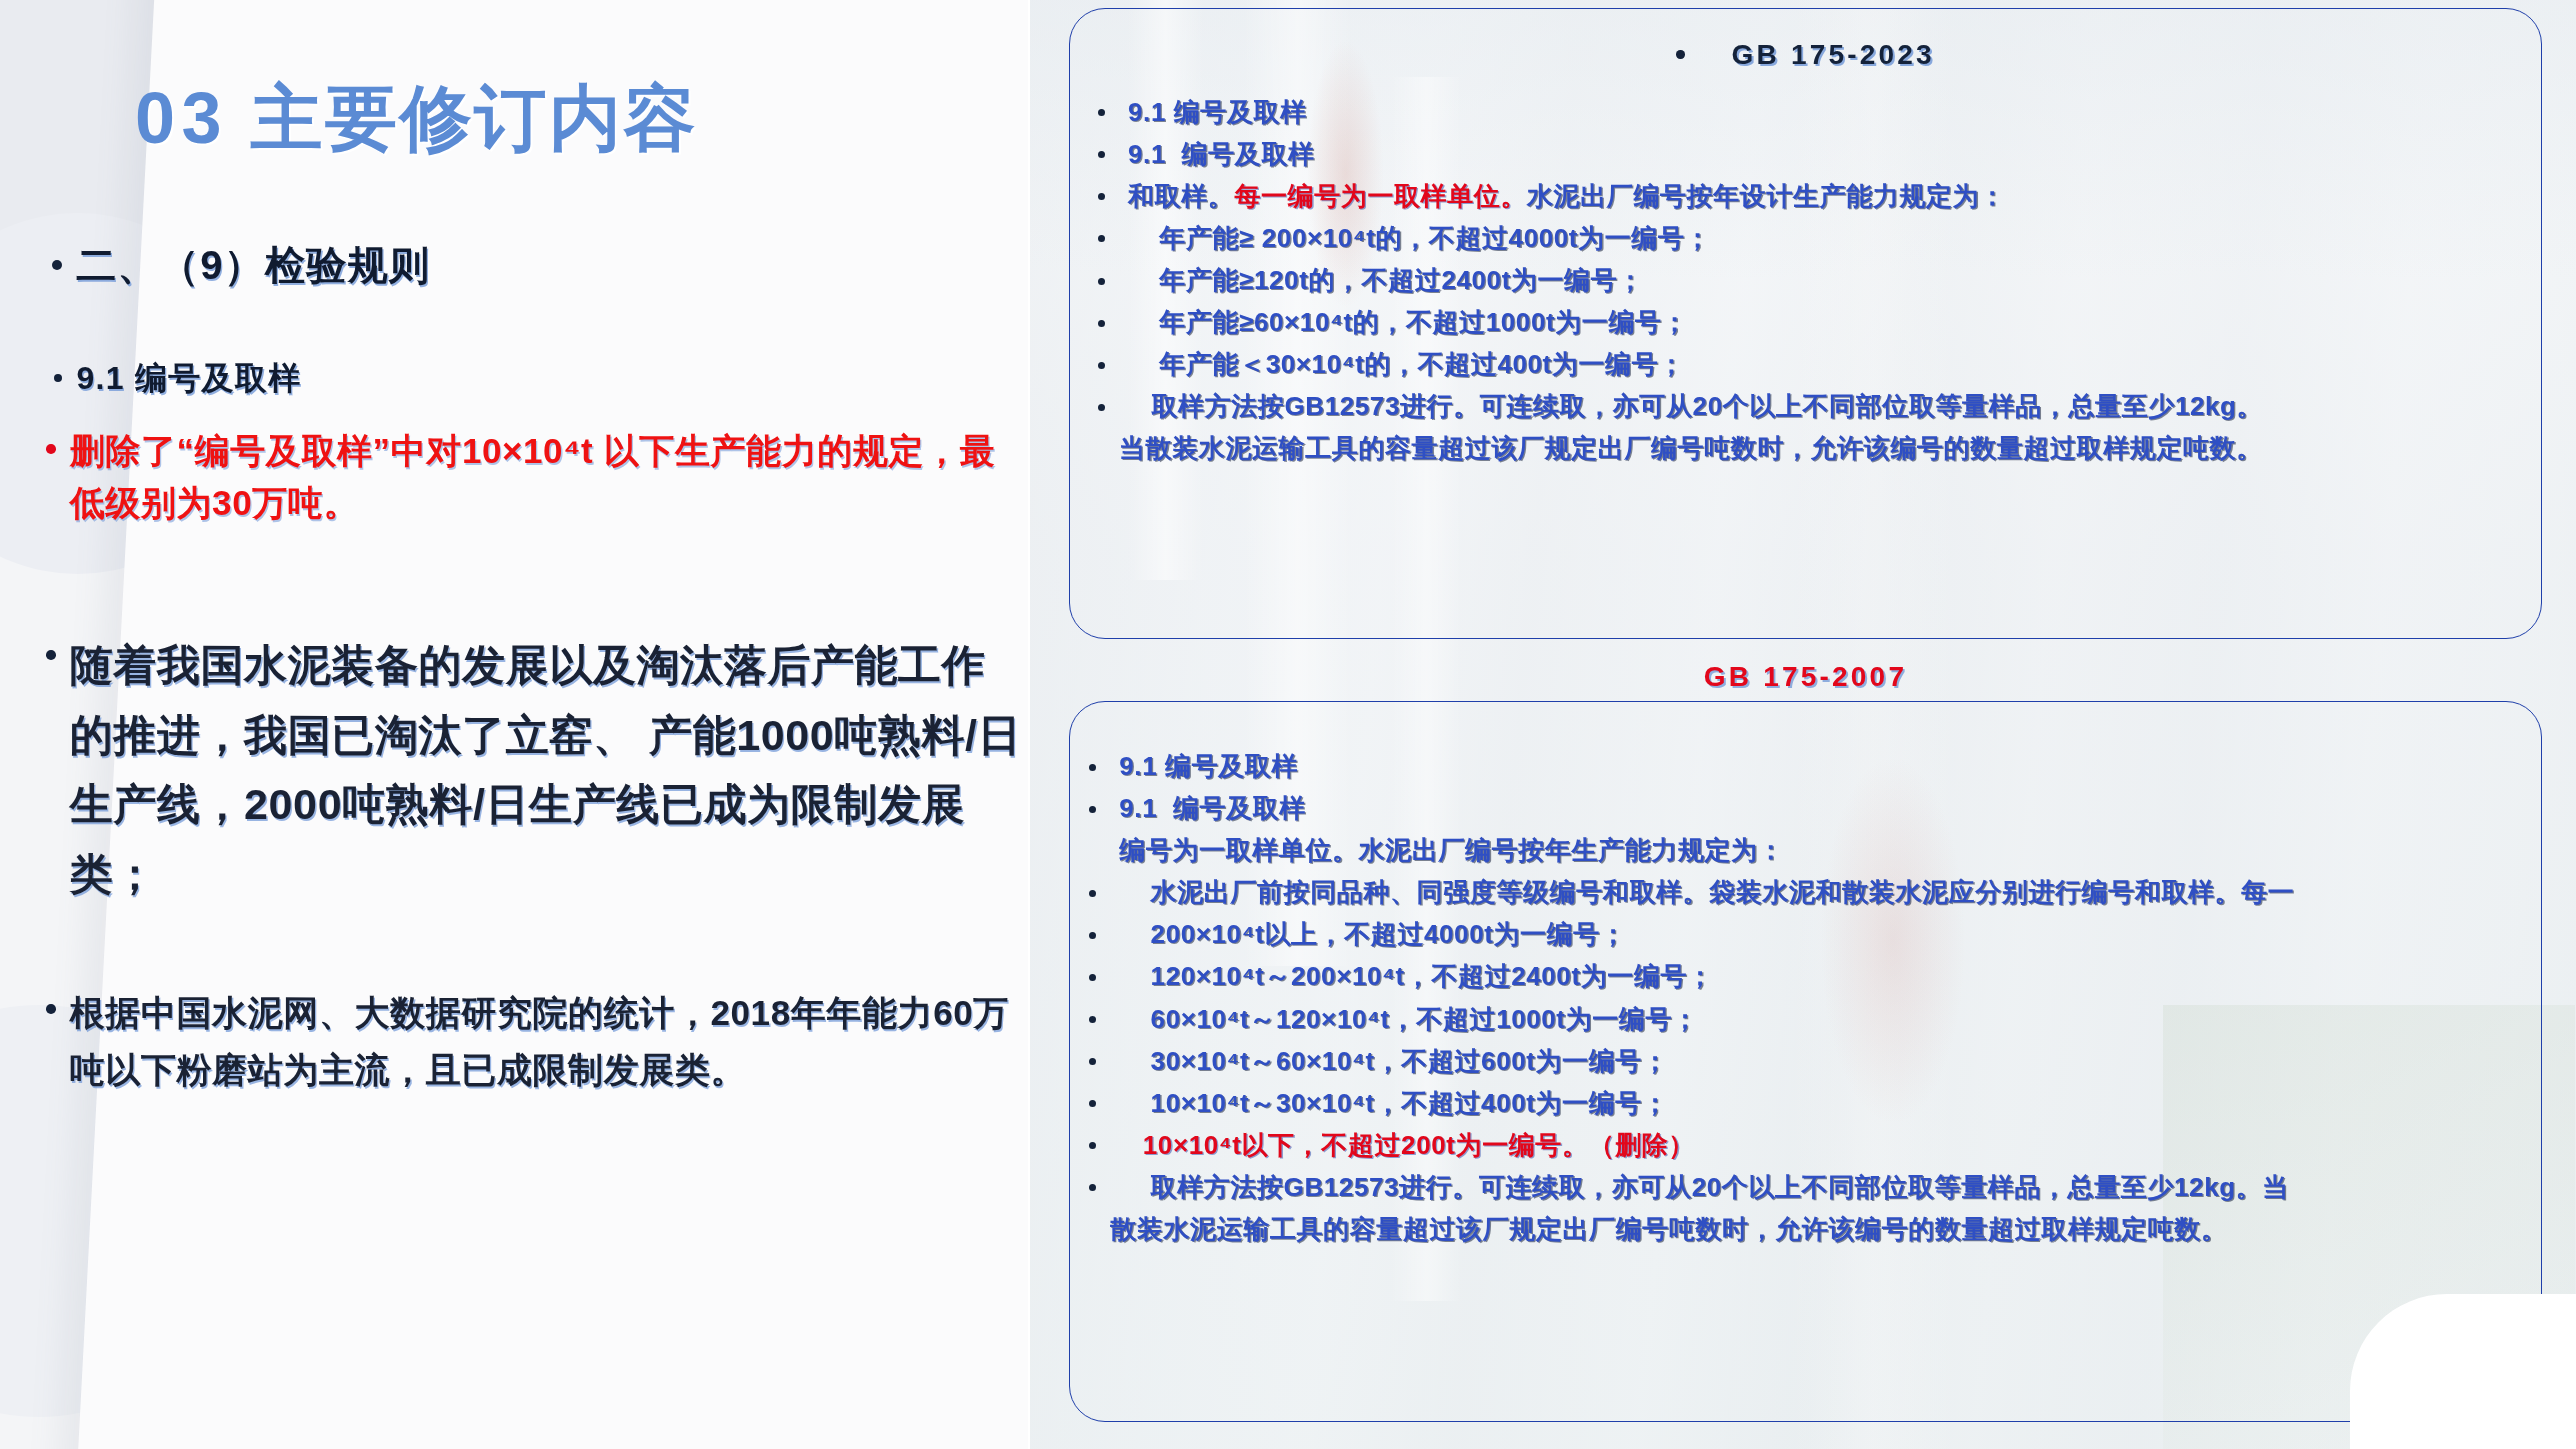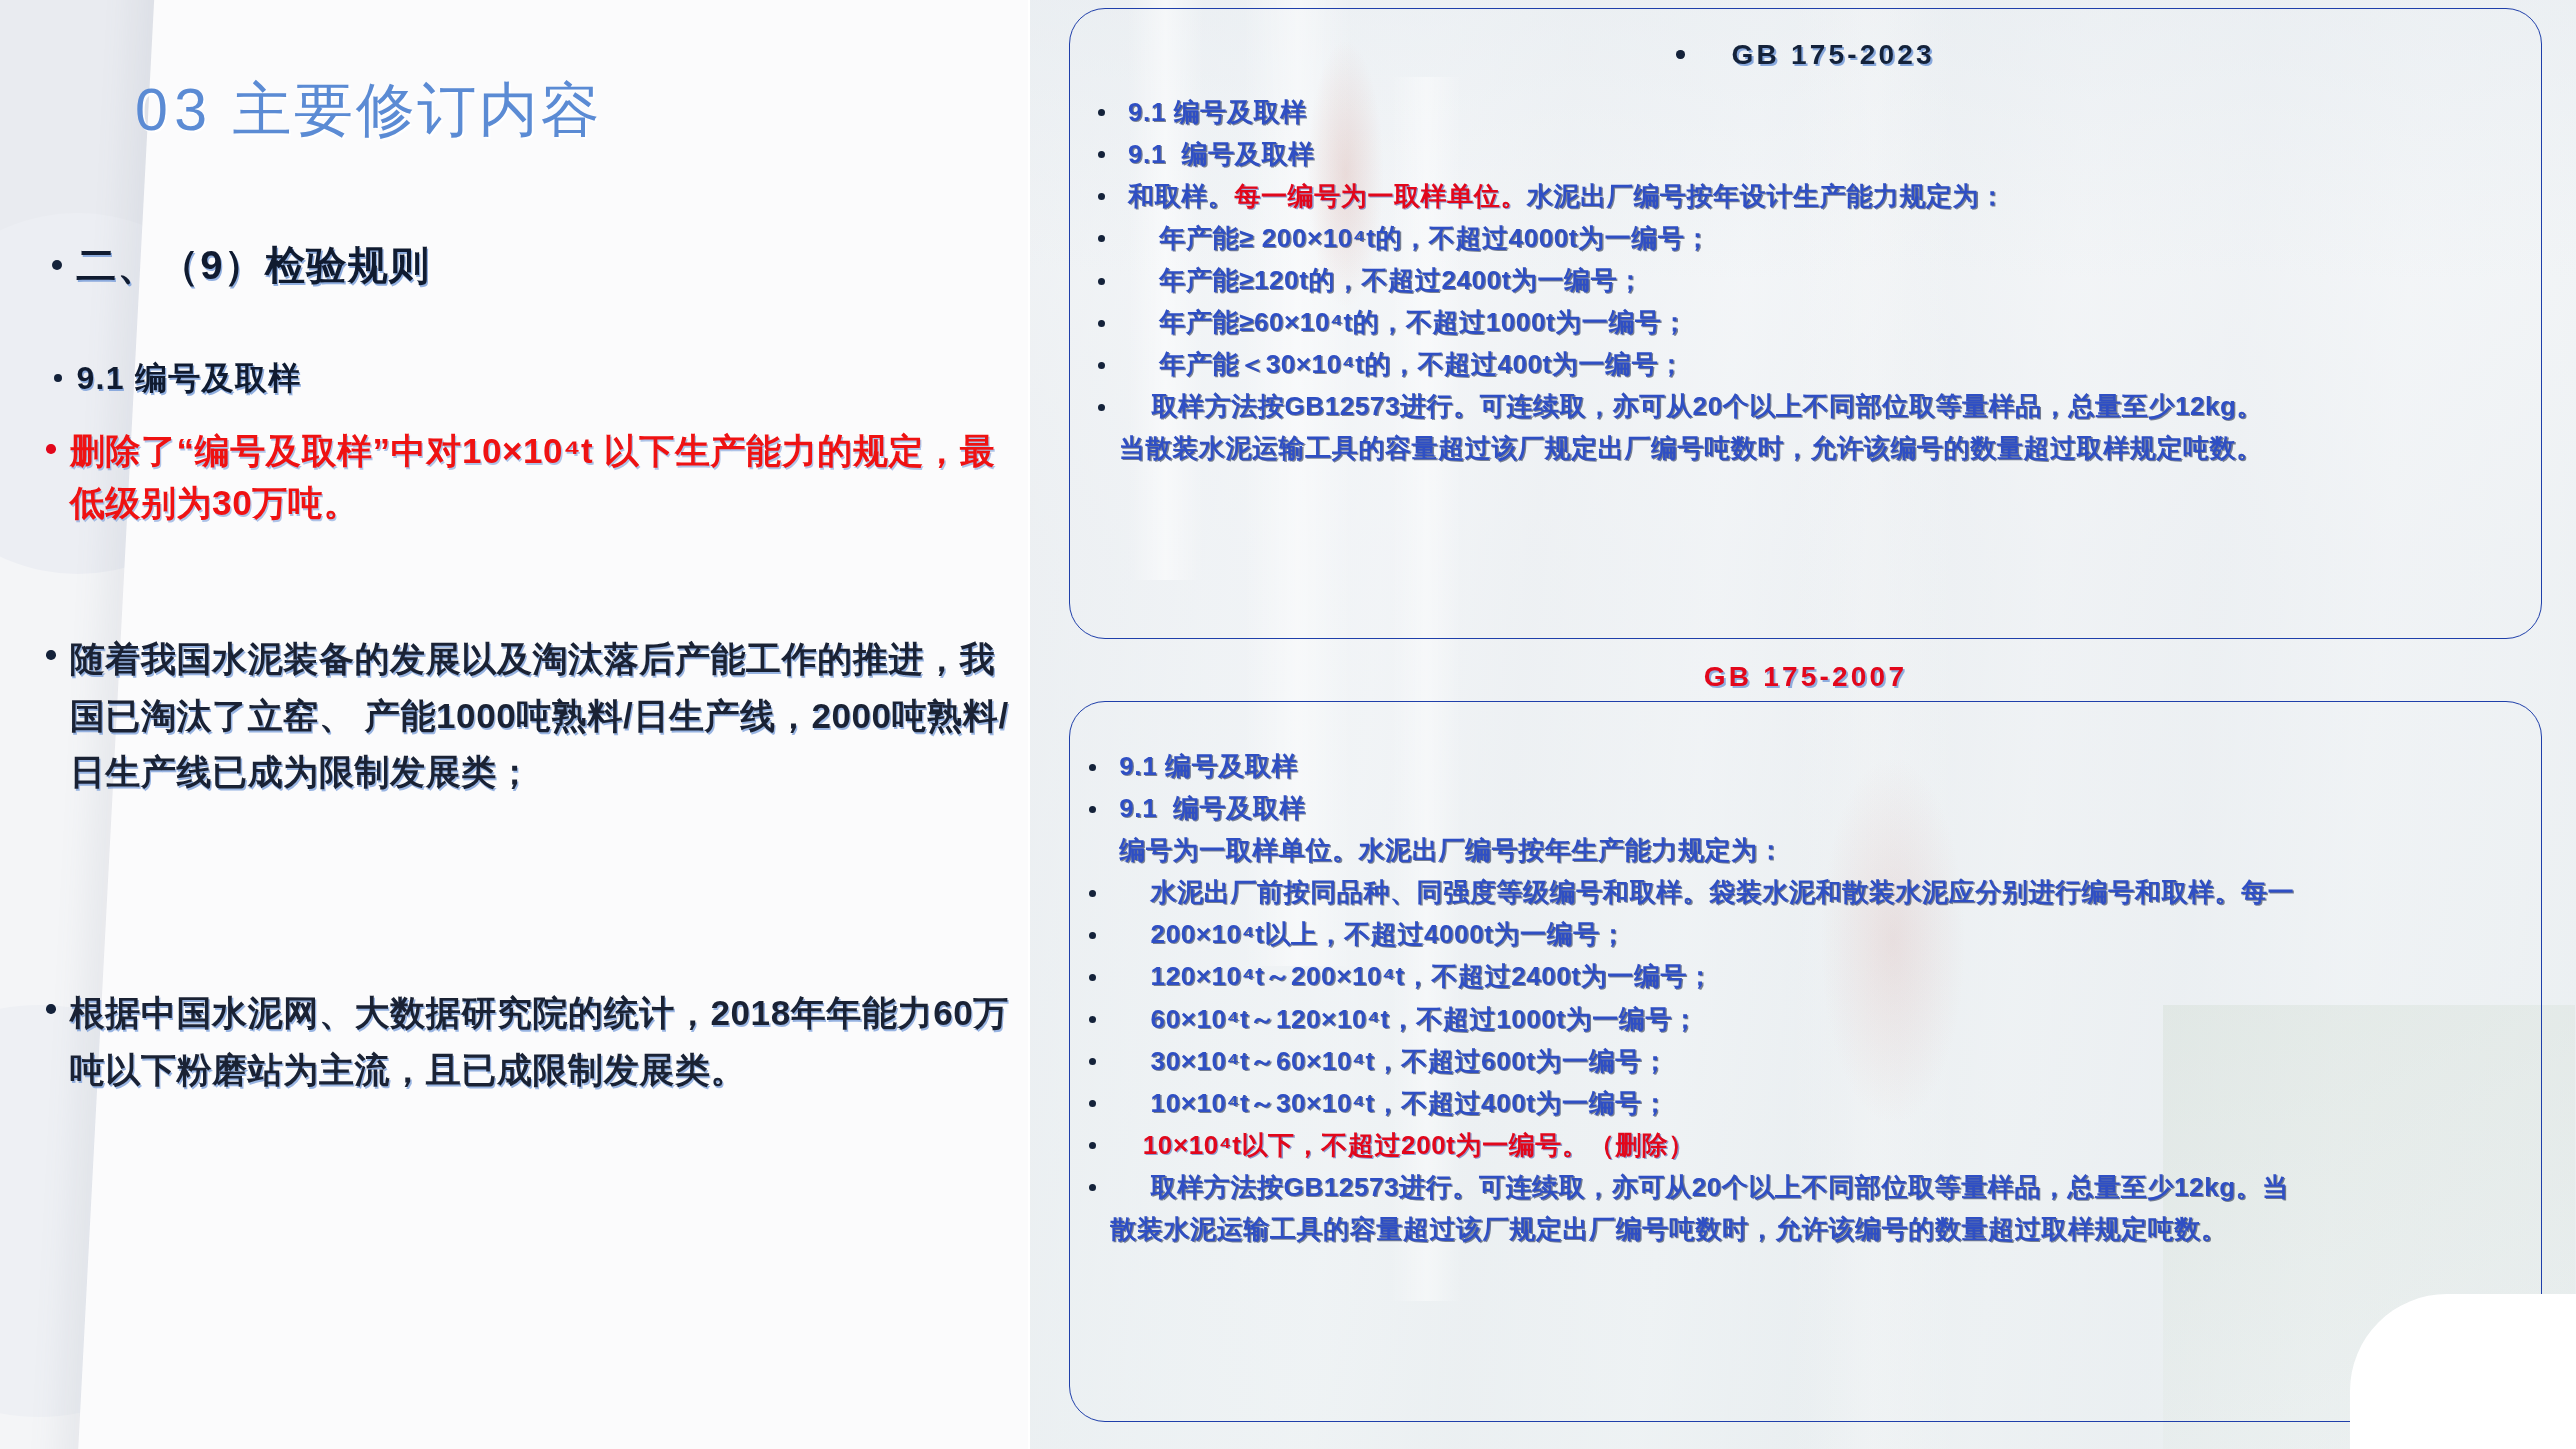--- a/index.html
+++ b/index.html
@@ -16,21 +16,21 @@
   #blob-a{left:-135px;top:-116px;width:489px;height:489px;background:#e9ebf0;}
   #blob-b{left:-103px;top:213px;width:361px;height:361px;background:#eceef3;}
   #blob-c{left:-167px;top:1005px;width:412px;height:412px;background:#eef0f4;}
   #left-white{position:absolute;left:116px;top:-77px;width:966px;height:1610px;background:#fbfbfc;
               border-radius:0 0 0 0;transform:skewX(-3deg);box-shadow:-19.3px 0 32px rgba(120,130,150,.10);}
 
   #left-content{position:absolute;left:0;top:0;width:1030px;height:1449px;}
 
   #slide-title{
     position:absolute;left:135px;top:71px;
-    font-size:59px;font-weight:400;color:#5b8bd4;letter-spacing:2.6px;
+    font-size:72px;font-weight:700;color:#5b8bd4;letter-spacing:2.6px;
     white-space:nowrap;
     text-shadow:1.9px 1.9px 0 rgba(255,255,255,.9);
   }
   #slide-title .num{letter-spacing:6.4px;}
 
   .l-bullet{position:absolute;display:flex;align-items:flex-start;}
   .l-dot{flex:0 0 auto;width:10.3px;height:10.3px;border-radius:50%;margin-top:16.7px;margin-right:14px;}
   .l-dot.dark{background:#14223a;}
   .l-dot.red{background:#e2071b;}
   .l-text{white-space:pre-wrap;}
@@ -44,21 +44,21 @@
   #lb-2 .l-text{font-size:32px;font-weight:700;color:#101b30;letter-spacing:1.3px;
     text-shadow:1.3px 1.9px 0 rgba(110,150,215,.75);}
   #lb-2 .l-dot{width:8.4px;height:8.4px;margin-top:16.7px;}
 
   #lb-3{left:46px;top:425px;width:966px;}
   #lb-3 .l-text{font-size:35px;font-weight:700;color:#ef1212;line-height:1.48;letter-spacing:0.6px;
     text-shadow:1.3px 1.9px 0 rgba(110,150,215,.55);}
   #lb-3 .l-dot{width:9.7px;height:9.7px;margin-top:19.3px;}
 
   #lb-4{left:46px;top:631px;width:979px;}
-  #lb-4 .l-text{font-size:35px;font-weight:700;color:#1a2234;line-height:1.62;letter-spacing:0.6px;
+  #lb-4 .l-text{font-size:43px;font-weight:700;color:#1a2234;line-height:1.62;letter-spacing:0.6px;
     text-shadow:1.3px 1.9px 0 rgba(110,150,215,.70);}
   #lb-4 .l-dot{width:9.7px;height:9.7px;margin-top:19.3px;}
 
   #lb-5{left:46px;top:985px;width:979px;}
   #lb-5 .l-text{font-size:35px;font-weight:700;color:#1a2234;line-height:1.62;letter-spacing:0.6px;
     text-shadow:1.3px 1.9px 0 rgba(110,150,215,.70);}
   #lb-5 .l-dot{width:9.7px;height:9.7px;margin-top:19.3px;}
 
   
   #right-pane{position:absolute;left:1030px;top:0;width:1546px;height:1449px;overflow:hidden;

